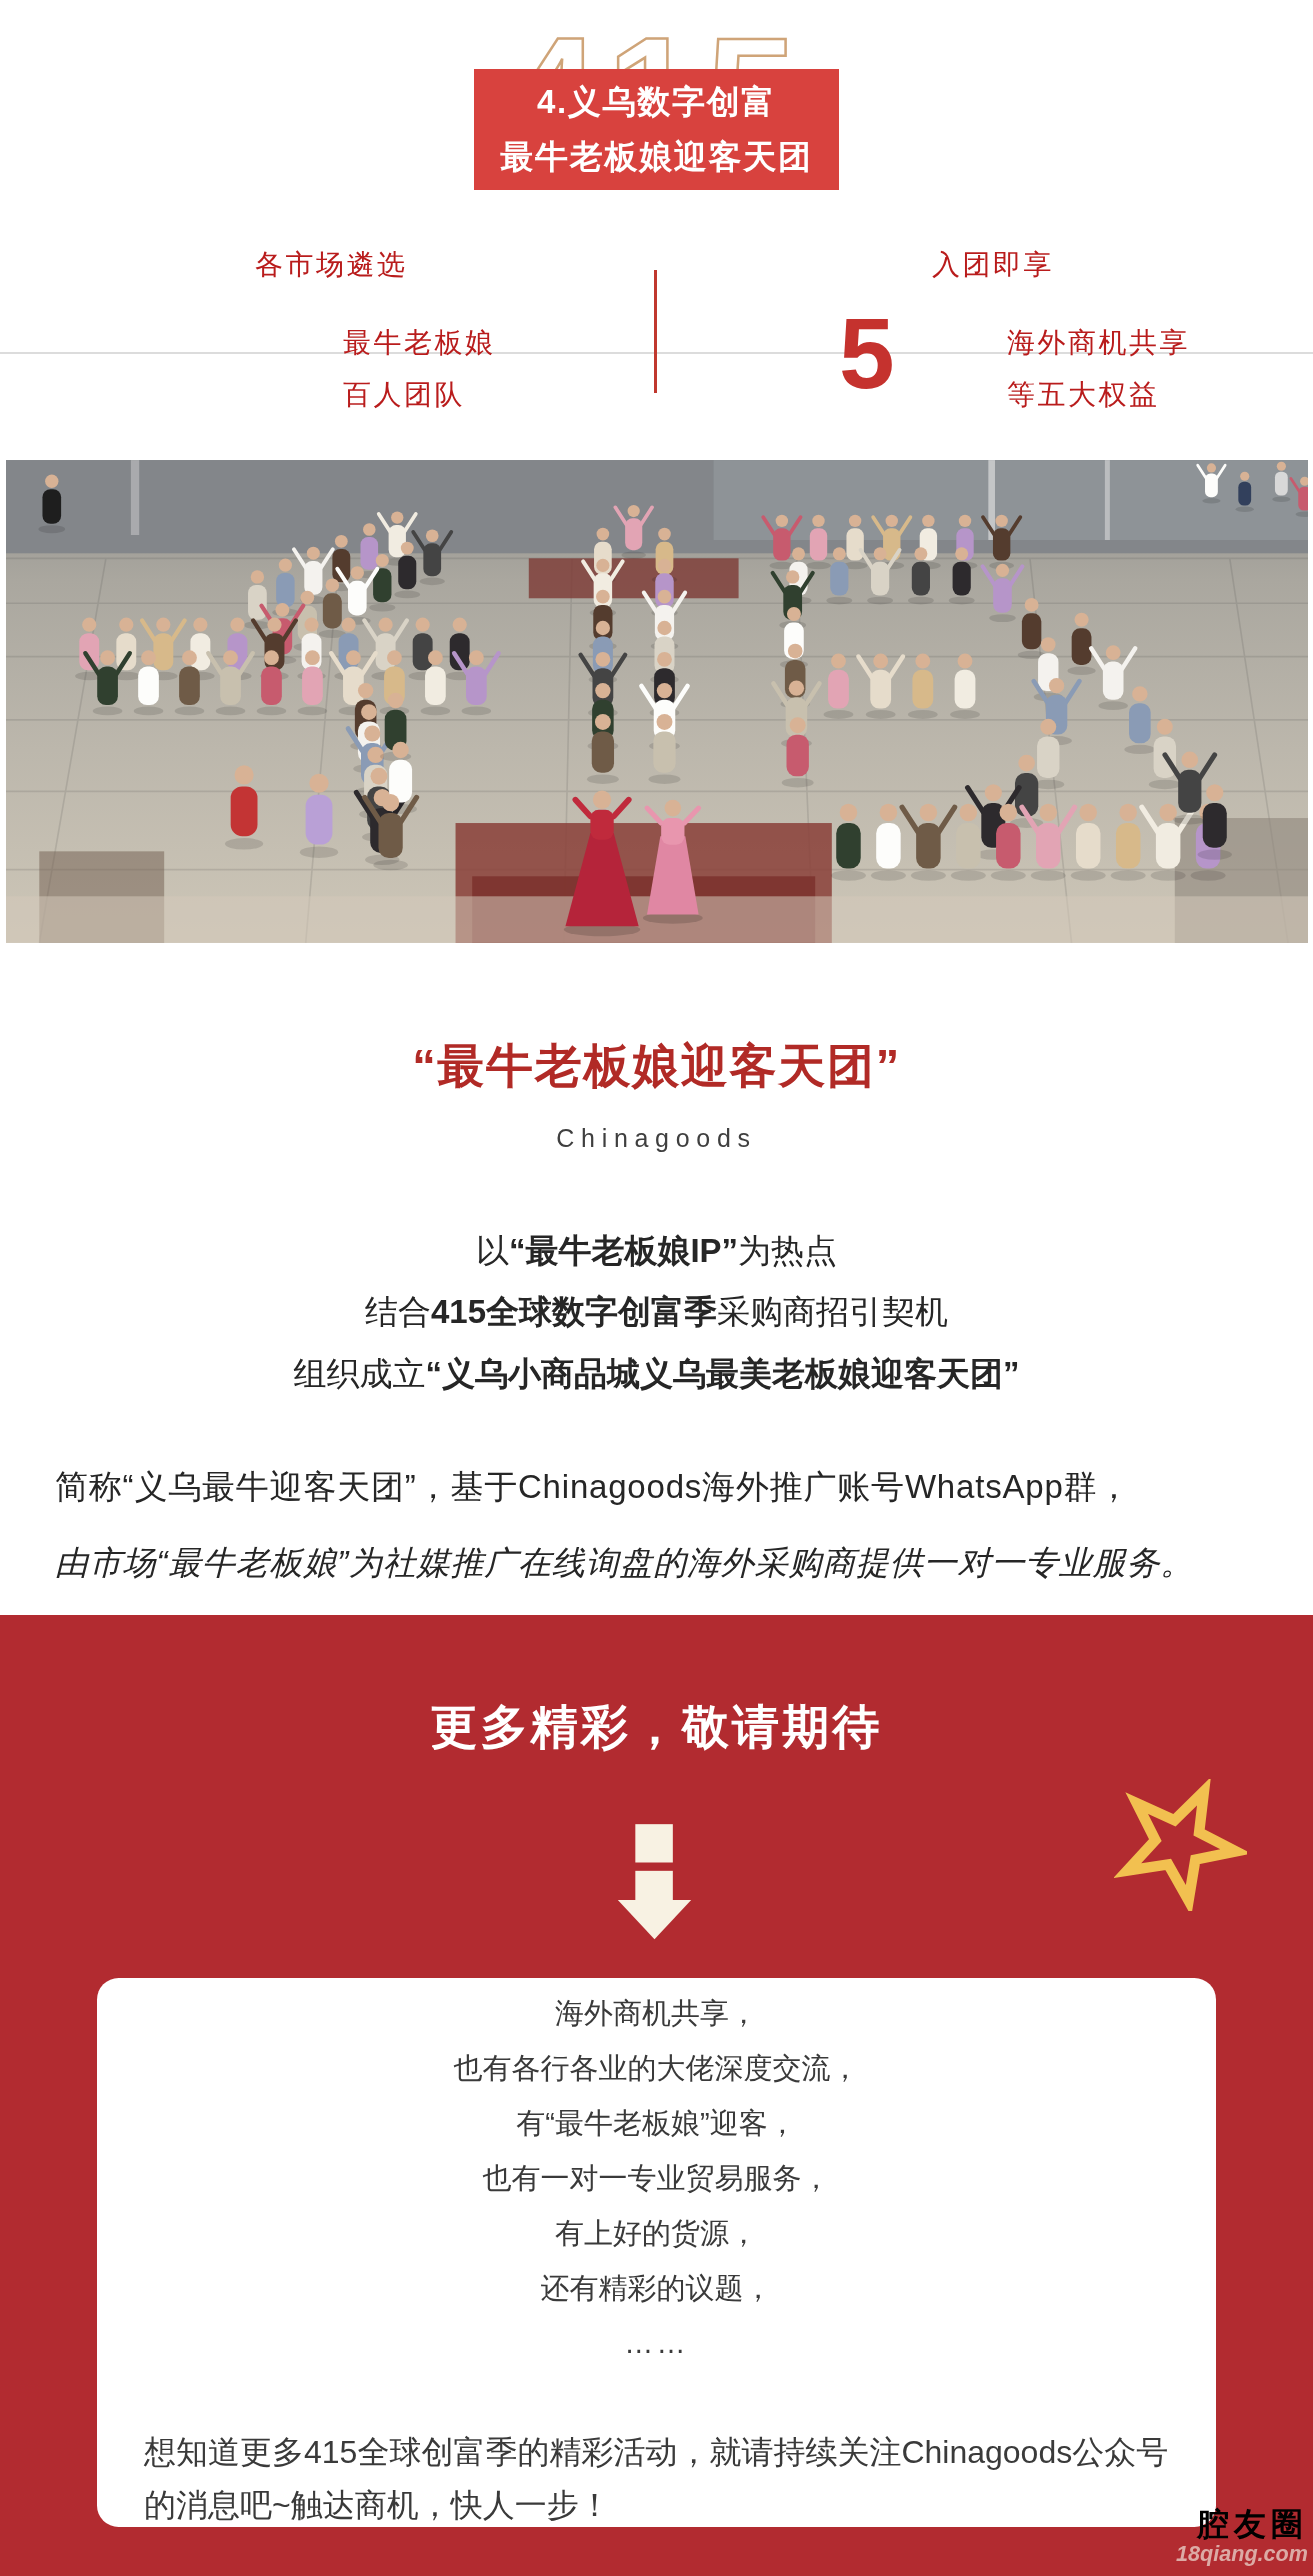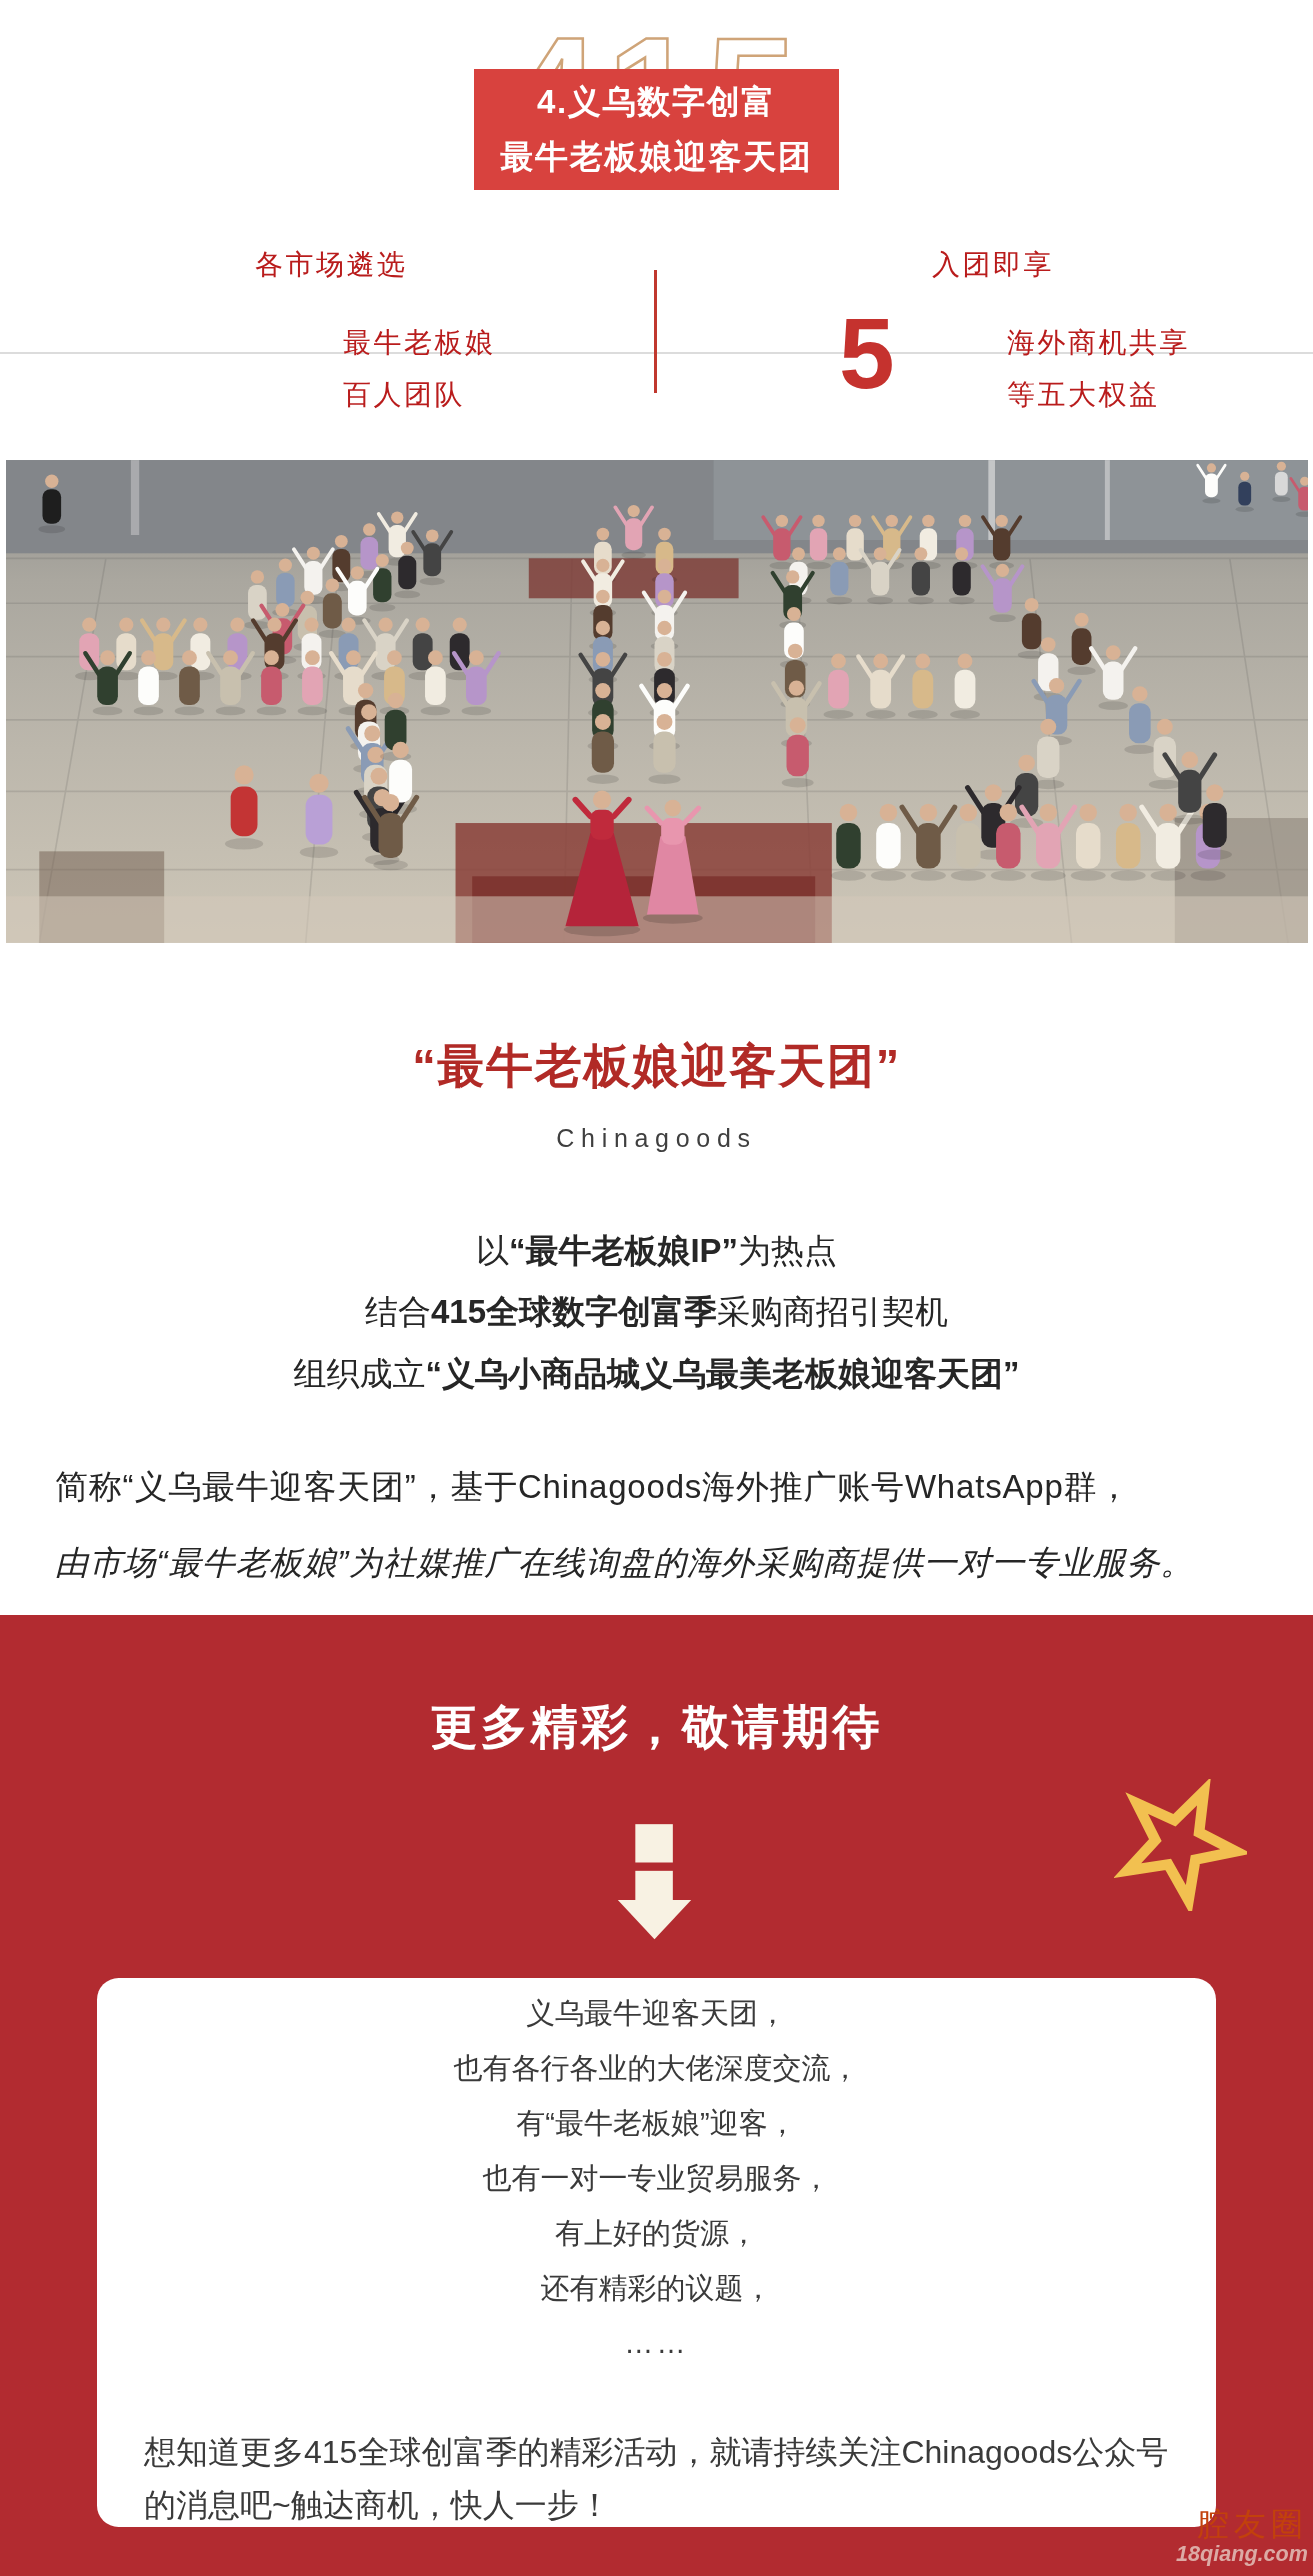--- a/index.html
+++ b/index.html
@@ -57,21 +57,21 @@
 
   .card{position:absolute;left:97px;top:1978px;width:1119px;height:549px;
         background:#fff;border-radius:21.6px;}
   .card-lines{padding-top:8.3px;text-align:center;font-size:29px;color:#3a3a3a;}
   .card-line{line-height:55px;}
   .card-ellipsis{line-height:55px;letter-spacing:3.3px;}
   .card-cta{margin:55px 47px 0 47px;text-align:left;font-size:32px;color:#3a3a3a;line-height:53px;}
 
   
   .watermark{position:absolute;right:5px;top:2507px;text-align:right;z-index:3;line-height:1.1;}
-  .wm-name{font-size:32px;font-weight:400;color:#c2410c;letter-spacing:5px;}
+  .wm-name{font-size:32px;font-weight:700;color:#000000;letter-spacing:5px;}
   .wm-url{font-size:21.6px;font-weight:700;font-style:italic;color:#dcaaa5;}
 </style>
 </head>
 <body>
 
 <div class="page">
 
   <div class="w415">415</div>
   <div class="badge">
     <div>4.义乌数字创富</div>
@@ -746,21 +746,21 @@
     <rect x="22" y="56" width="45" height="35" fill="#f8f2e3"></rect>
     <polygon points="1,91 89,91 45,138" fill="#f8f2e3"></polygon>
   </svg>
 
   <svg class="star" viewBox="0 0 165 160">
     <polygon points="92.5,148.9 67.3,104.1 16.4,111.8 51.3,74.0 28.2,28.0 75.0,49.4 111.6,13.3 105.6,64.4 151.3,88.0 100.9,98.1" fill="none" stroke="#f2c050" stroke-width="13" stroke-linejoin="miter" stroke-miterlimit="8"></polygon>
   </svg>
 
   <div class="card">
     <div class="card-lines">
-      <div class="card-line">义乌最牛迎客天团，</div>
+      <div class="card-line">海外商机共享，</div>
       <div class="card-line">也有各行各业的大佬深度交流，</div>
       <div class="card-line">有“最牛老板娘”迎客，</div>
       <div class="card-line">也有一对一专业贸易服务，</div>
       <div class="card-line">有上好的货源，</div>
       <div class="card-line">还有精彩的议题，</div>
       <div class="card-ellipsis">……</div>
     </div>
     <div class="card-cta">
       <div>想知道更多415全球创富季的精彩活动，就请持续关注Chinagoods公众号</div>
       <div>的消息吧~触达商机，快人一步！</div>

